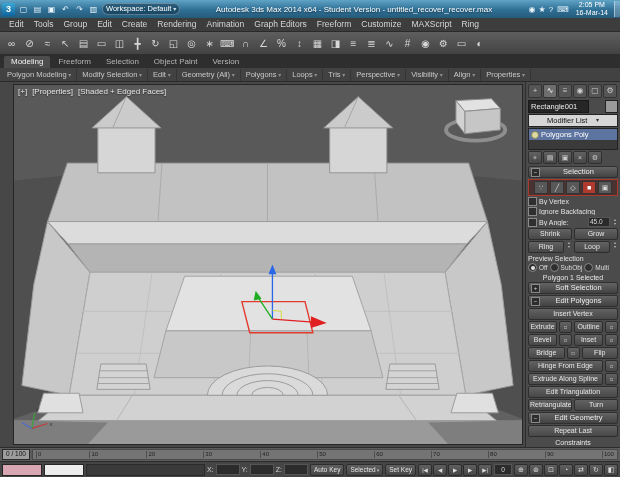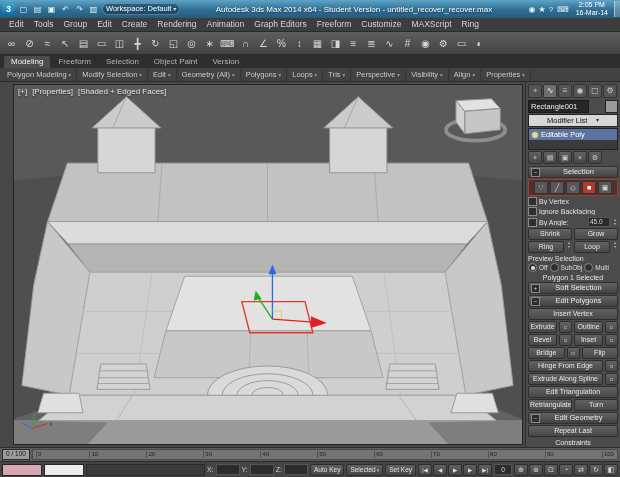--- a/index.html
+++ b/index.html
@@ -355,21 +355,21 @@
       <span class="obj-name">Rectangle001</span>
       <span class="color-swatch"></span>
     </div>
     <div class="modifier-list">
       <span>Modifier List</span>
       <span class="arrow">▾</span>
     </div>
     <div class="stack-box">
       <div class="stack-row">
         <span class="bulb"></span>
-        <span>Editable Poly</span>
+        <span>Polygons Poly</span>
       </div>
     </div>
     <div class="stack-tools">
         <span class="stack-tool">⌖</span>
         <span class="stack-tool">▤</span>
         <span class="stack-tool">▣</span>
         <span class="stack-tool">×</span>
         <span class="stack-tool">⚙</span>
       </div>
 

